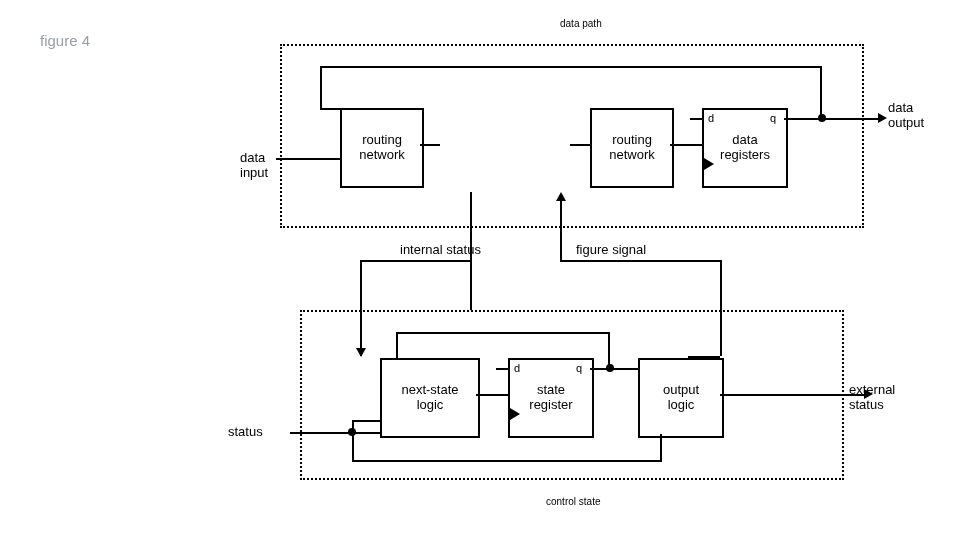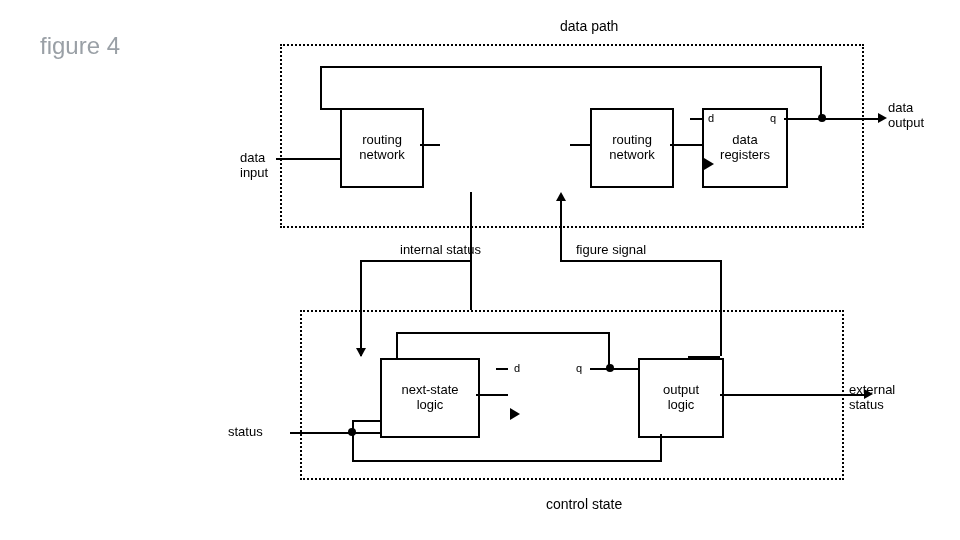--- a/index.html
+++ b/index.html
@@ -1,21 +1,21 @@
 <!DOCTYPE html>
 <html><head>
 <meta charset="utf-8">
 <style>
   html,body{margin:0;padding:0;width:960px;height:540px;background:#fff;font-family:Arial,Helvetica,sans-serif;overflow:hidden}
   .stage{position:relative;width:960px;height:540px}
-  .figcap{position:absolute;color:#9aa0a6;font-size:24px;font-weight:400}
+  .figcap{position:absolute;color:#9aa0a6;font-size:15px;font-weight:400}
   .grp{position:absolute;border:2px dotted #000}
   .box{position:absolute;border:2px solid #000;background:#fff;display:flex;align-items:center;justify-content:center;text-align:center;font-size:13px;line-height:1.15}
   .lbl{position:absolute;font-size:13px;color:#000;white-space:nowrap}
-  .title{position:absolute;font-size:14px;color:#000}
+  .title{position:absolute;font-size:10px;color:#000}
   .hline{position:absolute;height:2px;background:#000}
   .vline{position:absolute;width:2px;background:#000}
   .dot{position:absolute;width:8px;height:8px;border-radius:50%;background:#000}
   .arrR{position:absolute;width:0;height:0;border-top:5px solid transparent;border-bottom:5px solid transparent;border-left:9px solid #000}
   .arrU{position:absolute;width:0;height:0;border-left:5px solid transparent;border-right:5px solid transparent;border-bottom:9px solid #000}
   .arrD{position:absolute;width:0;height:0;border-left:5px solid transparent;border-right:5px solid transparent;border-top:9px solid #000}
   .clk{position:absolute;width:0;height:0;border-top:6px solid transparent;border-bottom:6px solid transparent;border-left:10px solid #000}
   .port{position:absolute;font-size:11px}
 </style>
 </head>
@@ -71,20 +71,22 @@
 <div class="arrU" style="left:556px;top:192px"></div>
 <div class="hline" style="left:560px;top:260px;width:160px"></div>
 <div class="vline" style="left:720px;top:260px;height:96px"></div>
 <div class="hline" style="left:688px;top:356px;width:32px"></div>
 
 <div class="grp" style="left:300px;top:310px;width:540px;height:166px"></div>
 <div class="title" style="left:546px;top:496px">control state</div>
 
 <div class="box" style="left:380px;top:358px;width:96px;height:76px;white-space:pre-line">next-state
 logic</div>
+<div class="box" style="left:508px;top:358px;width:82px;height:76px;white-space:pre-line">state
+register</div>
 <span class="port" style="left:514px;top:362px">d</span>
 <span class="port" style="left:576px;top:362px">q</span>
 <div class="clk" style="left:510px;top:408px"></div>
 <div class="box" style="left:638px;top:358px;width:82px;height:76px;white-space:pre-line">output
 logic</div>
 
 <div class="hline" style="left:476px;top:394px;width:32px"></div>
 
 <div class="hline" style="left:496px;top:368px;width:12px"></div>
 <div class="hline" style="left:590px;top:368px;width:48px"></div>

